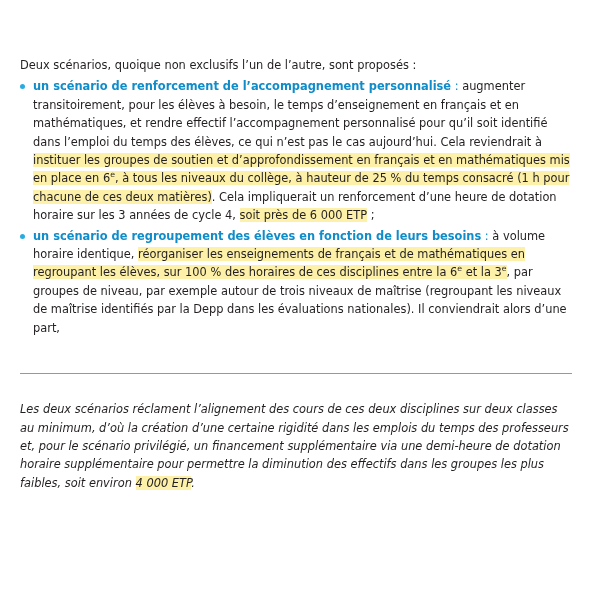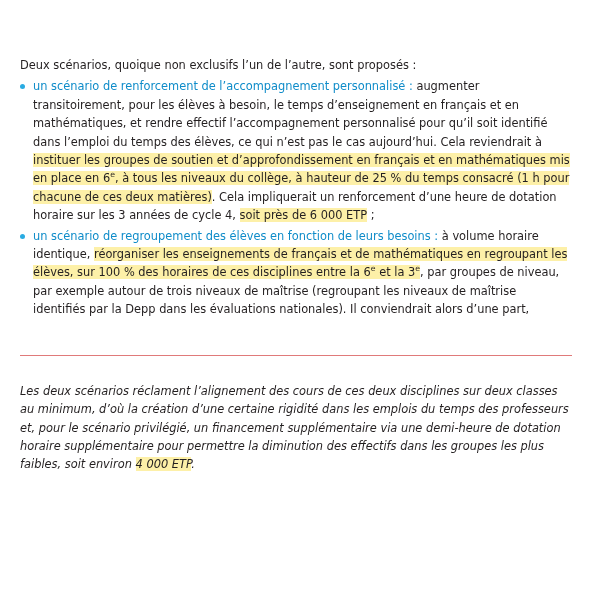--- a/index.html
+++ b/index.html
@@ -46,21 +46,21 @@
     position: absolute;
     left: 0;
     top: 7px;
     width: 5px;
     height: 5px;
     border-radius: 50%;
     background: #29abe2;
   }
   .blue-bold {
     color: #0f8cc9;
-    font-weight: normal;
+    font-weight: bold;
   }
   .blue {
     color: #0f8cc9;
   }
   mark.hl {
     background: #fdf0a8;
     color: inherit;
     padding: 0;
     box-decoration-break: clone;
     -webkit-box-decoration-break: clone;

